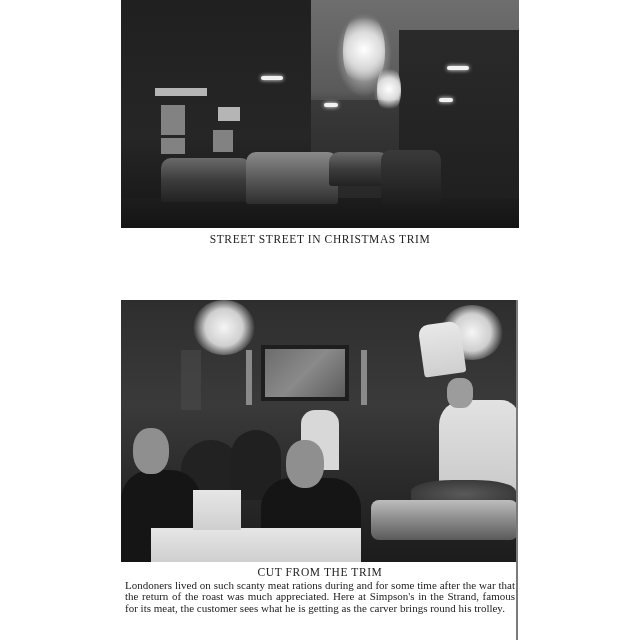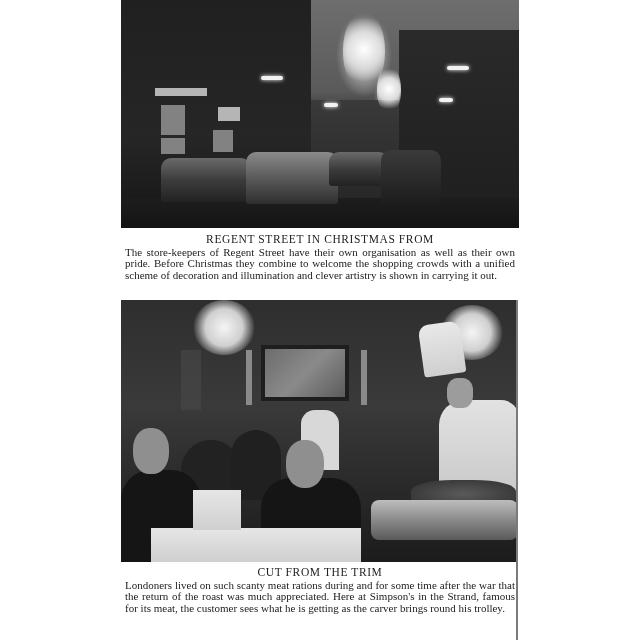--- a/index.html
+++ b/index.html
@@ -67,22 +67,21 @@
   <div class="window" style="left:92px;top:130px;width:20px;height:22px;"></div>
   <div class="window" style="left:40px;top:138px;width:24px;height:16px;"></div>
   <div class="road"></div>
   <div class="car" style="left:40px;top:158px;width:90px;height:44px;"></div>
   <div class="car" style="left:125px;top:152px;width:92px;height:52px;background:linear-gradient(180deg,#8a8a8a 0%,#5a5a5a 50%,#2e2e2e 100%);"></div>
   <div class="car" style="left:208px;top:152px;width:60px;height:34px;"></div>
   <div class="car" style="left:260px;top:150px;width:60px;height:55px;background:linear-gradient(180deg,#3a3a3a,#1c1c1c);"></div>
 </div>
 
 <div class="caption" id="caption-top">
-  <h2 class="title">REGENT STREET IN CHRISTMAS FROM</h2>
-  <p class="body">The store-keepers of Regent Street have their own organisation as well as their own pride. Before Christmas they combine to welcome the shopping crowds with a unified scheme of decoration and illumination and clever artistry is shown in carrying it out.</p>
+  <h2 class="title">STREET STREET IN CHRISTMAS TRIM</h2>
 </div>
 
 <div class="photo" id="photo-bottom">
   <div class="panel" style="left:60px;top:50px;width:20px;height:60px;opacity:.6;"></div>
   <div class="panel" style="left:125px;top:50px;width:6px;height:55px;background:#8a8a8a;"></div>
   <div class="panel" style="left:240px;top:50px;width:6px;height:55px;background:#8a8a8a;"></div>
   <div class="painting"></div>
   <div class="chand" style="left:72px;top:0;width:62px;height:55px;"></div>
   <div class="chand" style="left:320px;top:5px;width:62px;height:55px;"></div>
   <div class="waiter"></div>

